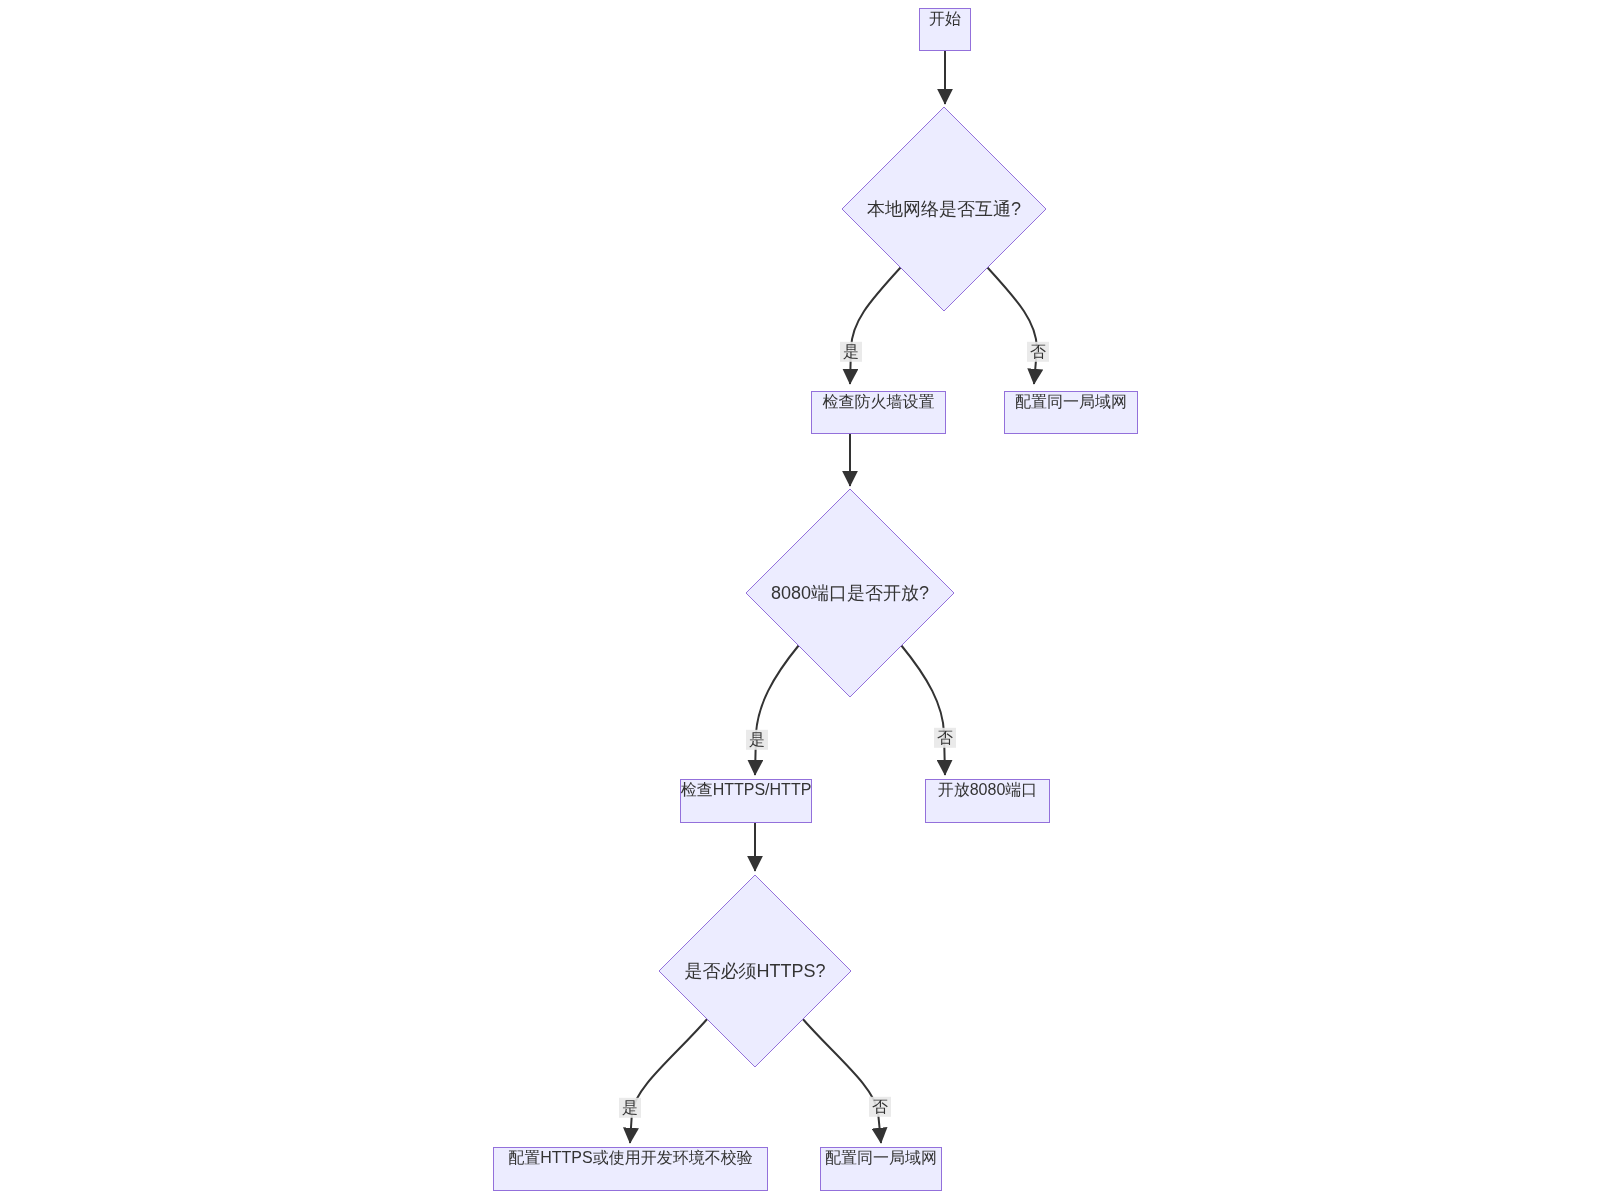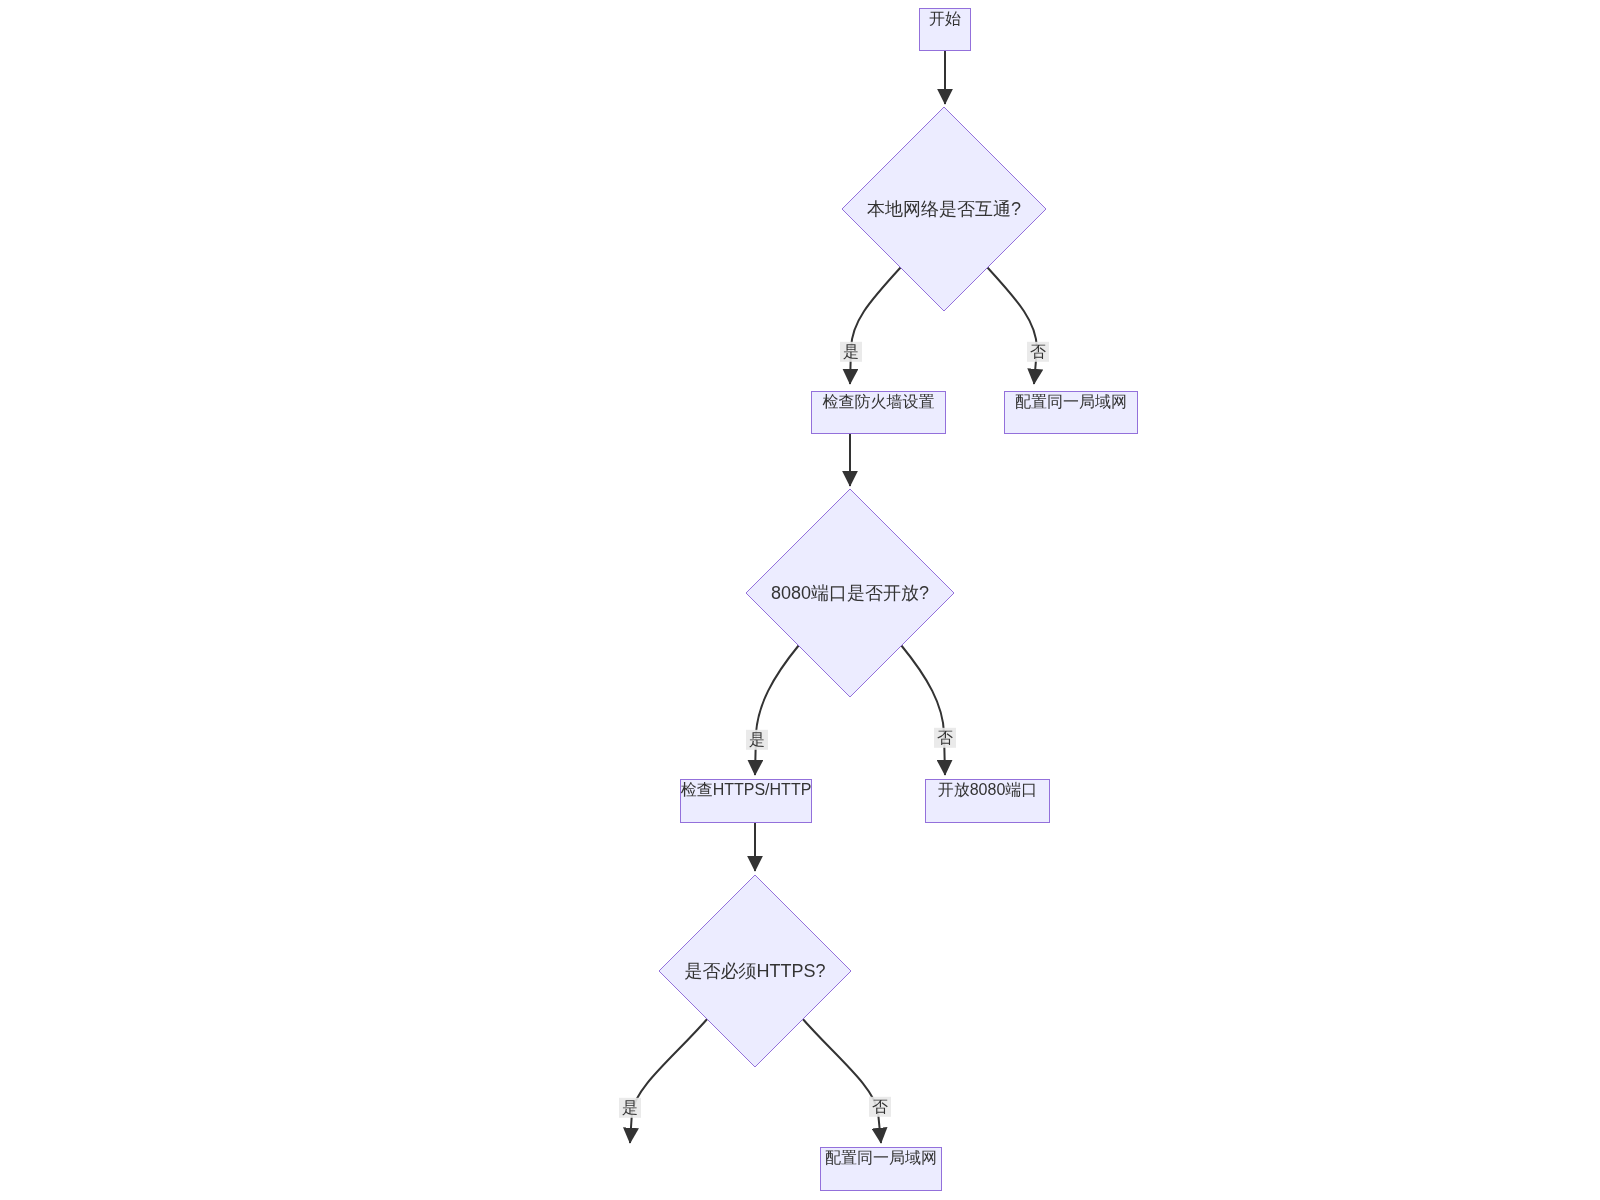--- a/index.html
+++ b/index.html
@@ -102,20 +102,23 @@
   </div>
 
   <div class="node" style="left:680px; top:779px; width:132px; height:44px;">
     <span>检查HTTPS/HTTP</span>
   </div>
 
   <div class="node" style="left:925px; top:779px; width:125px; height:44px;">
     <span>开放8080端口</span>
   </div>
 
+  <div class="node" style="left:493px; top:1147px; width:275px; height:44px;">
+    <span>配置HTTPS或使用开发环境不校验</span>
+  </div>
 
   <div class="node" style="left:820px; top:1147px; width:122px; height:44px;">
     <span>配置同一局域网</span>
   </div>
 
   <div class="diamond-label" style="left:844px; top:197px; width:200px; height:24px;">
     <span>本地网络是否互通?</span>
   </div>
 
   <div class="diamond-label" style="left:750px; top:581px; width:200px; height:24px;text-align:center;">

